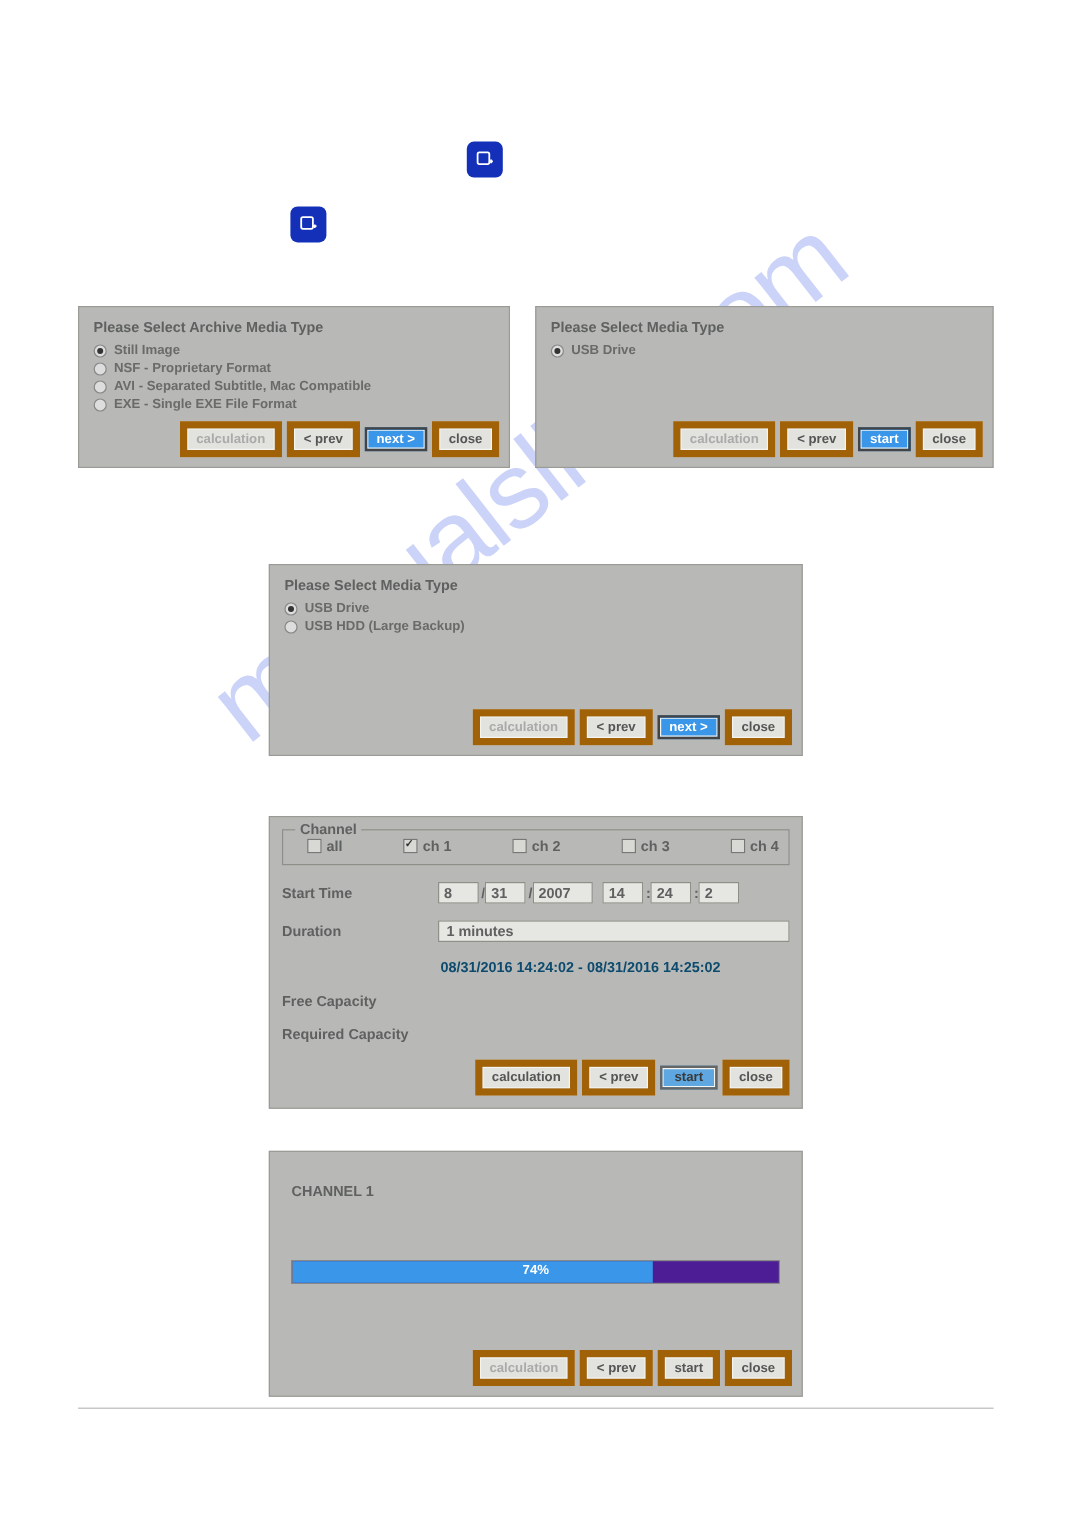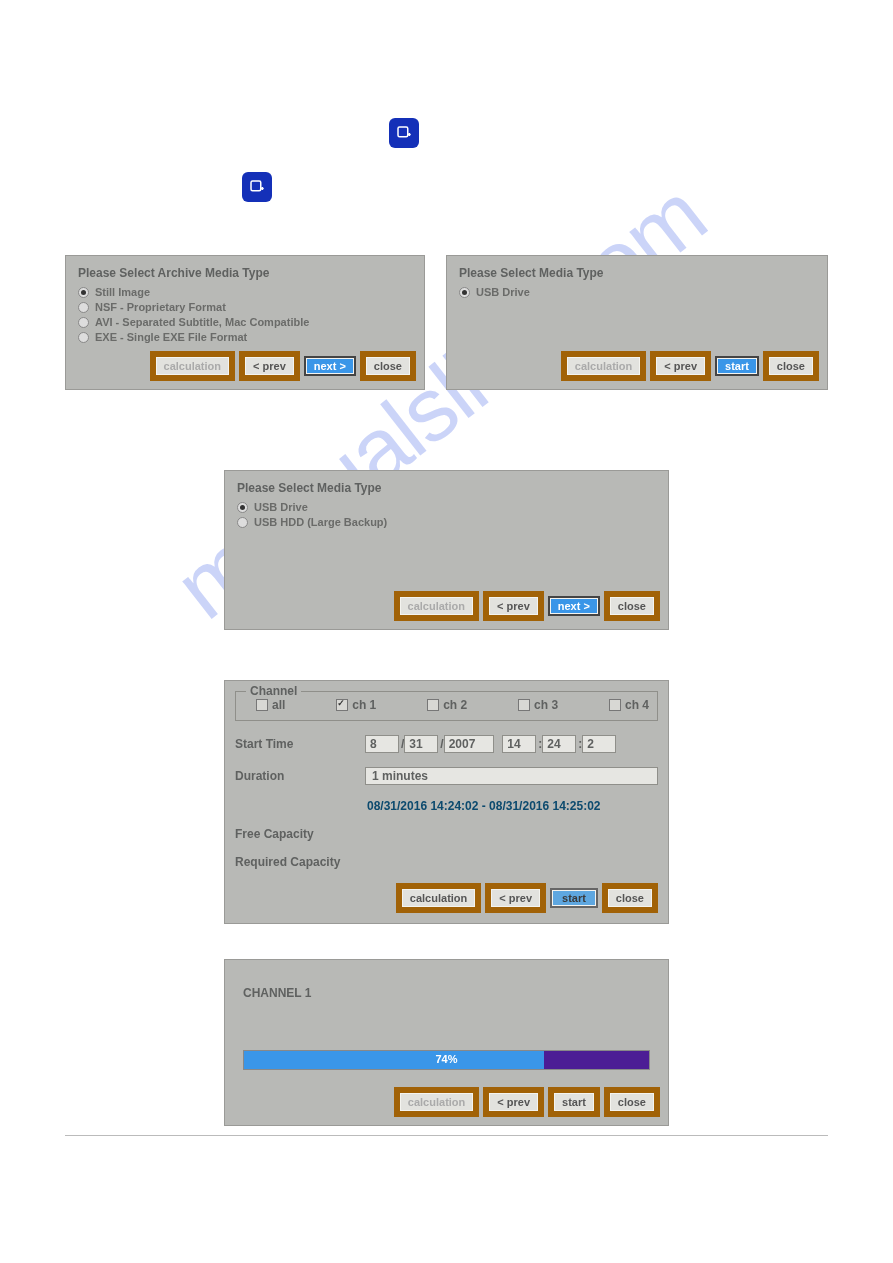--- a/index.html
+++ b/index.html
@@ -42,21 +42,21 @@
   .row-dialogs {
     display: flex;
     justify-content: space-between;
     margin-top: 155px;
     gap: 15px;
   }
   .d1 { width: 360px; height: 135px; }
   .d2 { width: 382px; height: 135px; }
   .d3 { width: 445px; margin: 80px auto 0 auto; height: 160px; }
   .d4 { width: 445px; margin: 50px auto 0 auto; }
-  .d5 { width: 445px; margin: 35px auto 0 auto; height: 167px; }
+  .d5 { width: 445px; margin: 35px auto 0 auto; height: 205px; }
 
   .title {
     font-weight: bold;
     color: #5f6160;
     font-size: 12px;
     margin-bottom: 6px;
   }
   .radio-line {
     display: flex;
     align-items: center;

